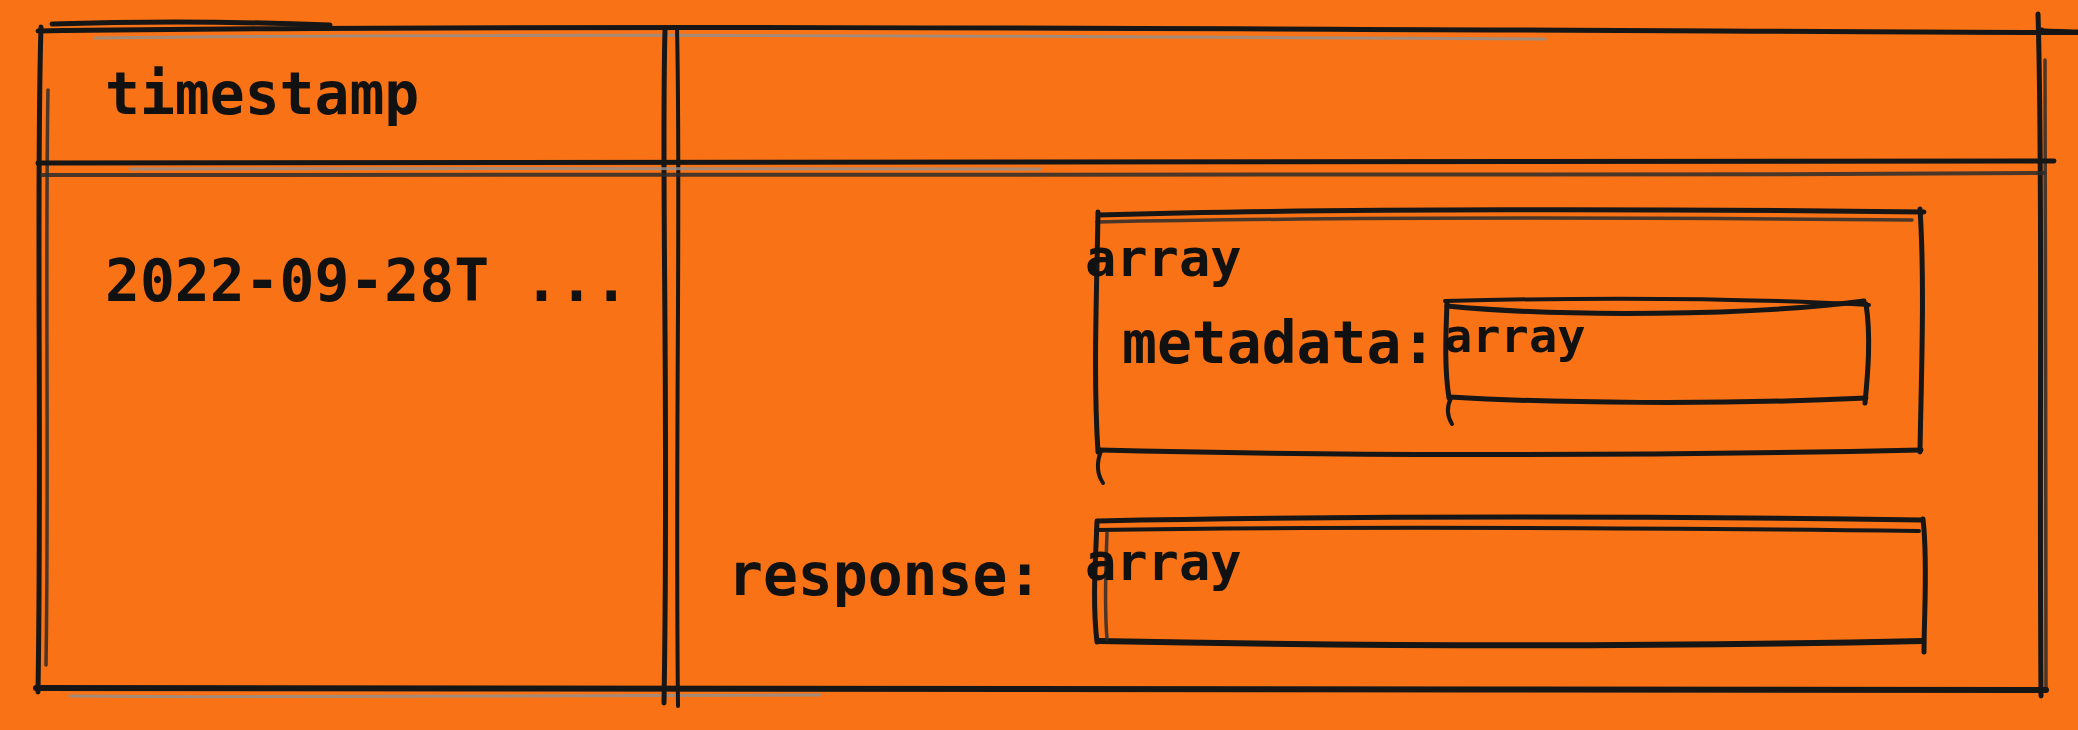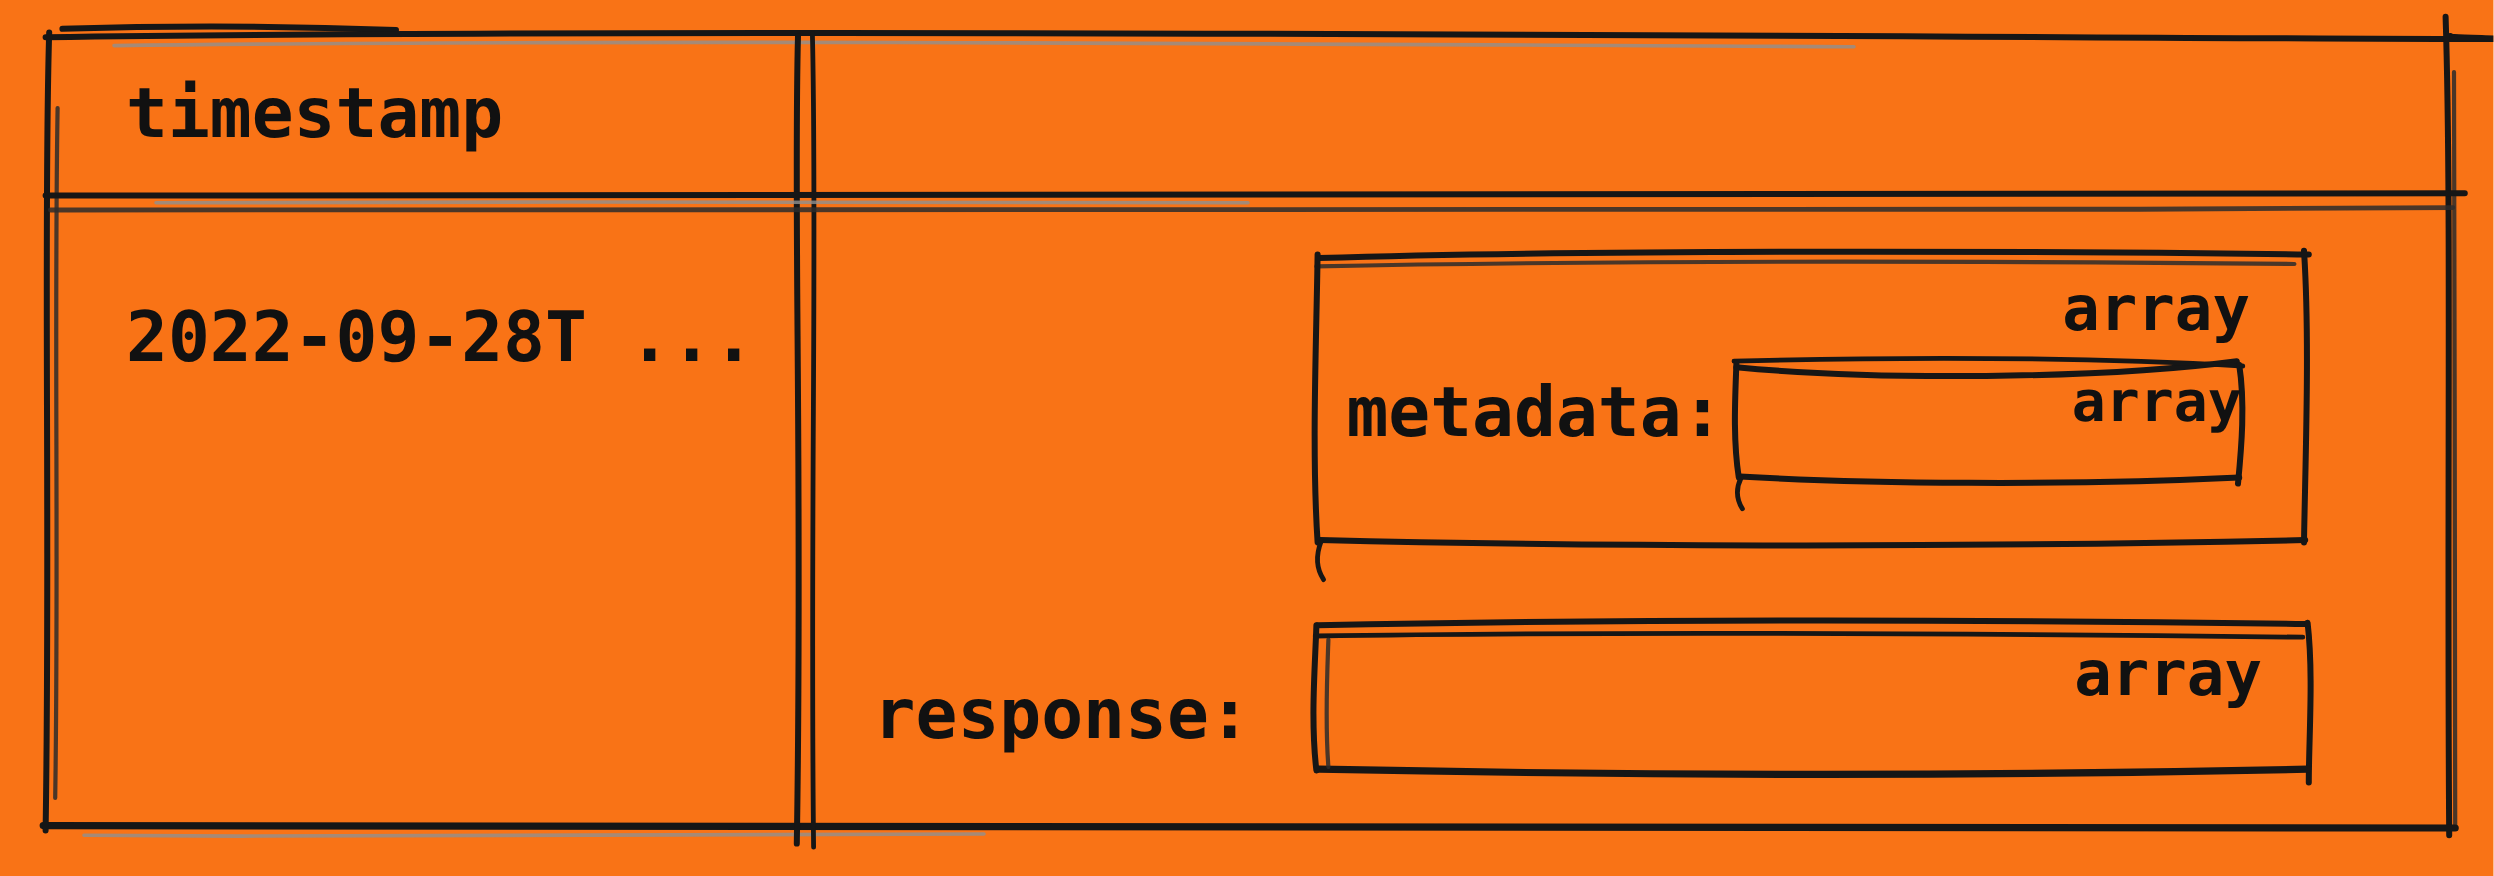--- a/index.html
+++ b/index.html
@@ -20,21 +20,21 @@
     position:absolute;
     font-weight:700;
     color:#111111;
     line-height:1;
     white-space:nowrap;
     letter-spacing:0;
   }
   .fs-main{font-size:58px;}
   .fs-arr{font-size:52px;}
   .fs-arr-sm{font-size:47px;}
-  .ctr{text-align:right;}
+  .ctr{text-align:left;}
 </style>
 </head>
 <body>
 
 <div class="canvas">
 
   <svg class="ink" viewBox="0 0 2078 730" aria-hidden="true">
 
     <g>
       <path d="M 52 24 C 150 21, 250 22, 330 25"></path>
@@ -89,16 +89,16 @@
 
   <div class="lbl fs-main" style="left:105px;top:65px;">timestamp</div>
 
   <div class="lbl fs-main" style="left:105px;top:230px;margin-top:22px;">2022-09-28T ...</div>
 
   <div class="lbl fs-arr ctr" style="left:1085px;top:232px;width:790px;">array</div>
 
   <div class="lbl fs-main" style="left:1122px;top:314px;">metadata:</div>
   <div class="lbl fs-arr-sm ctr" style="left:1444px;top:312px;width:424px;">array</div>
 
-  <div class="lbl fs-main" style="left:728px;top:546px;margin-top:20px;">response:</div>
+  <div class="lbl fs-main" style="left:728px;top:546px;">response:</div>
   <div class="lbl fs-arr ctr" style="left:1085px;top:536px;width:800px;">array</div>
 
 </div>
 
 </body></html>

